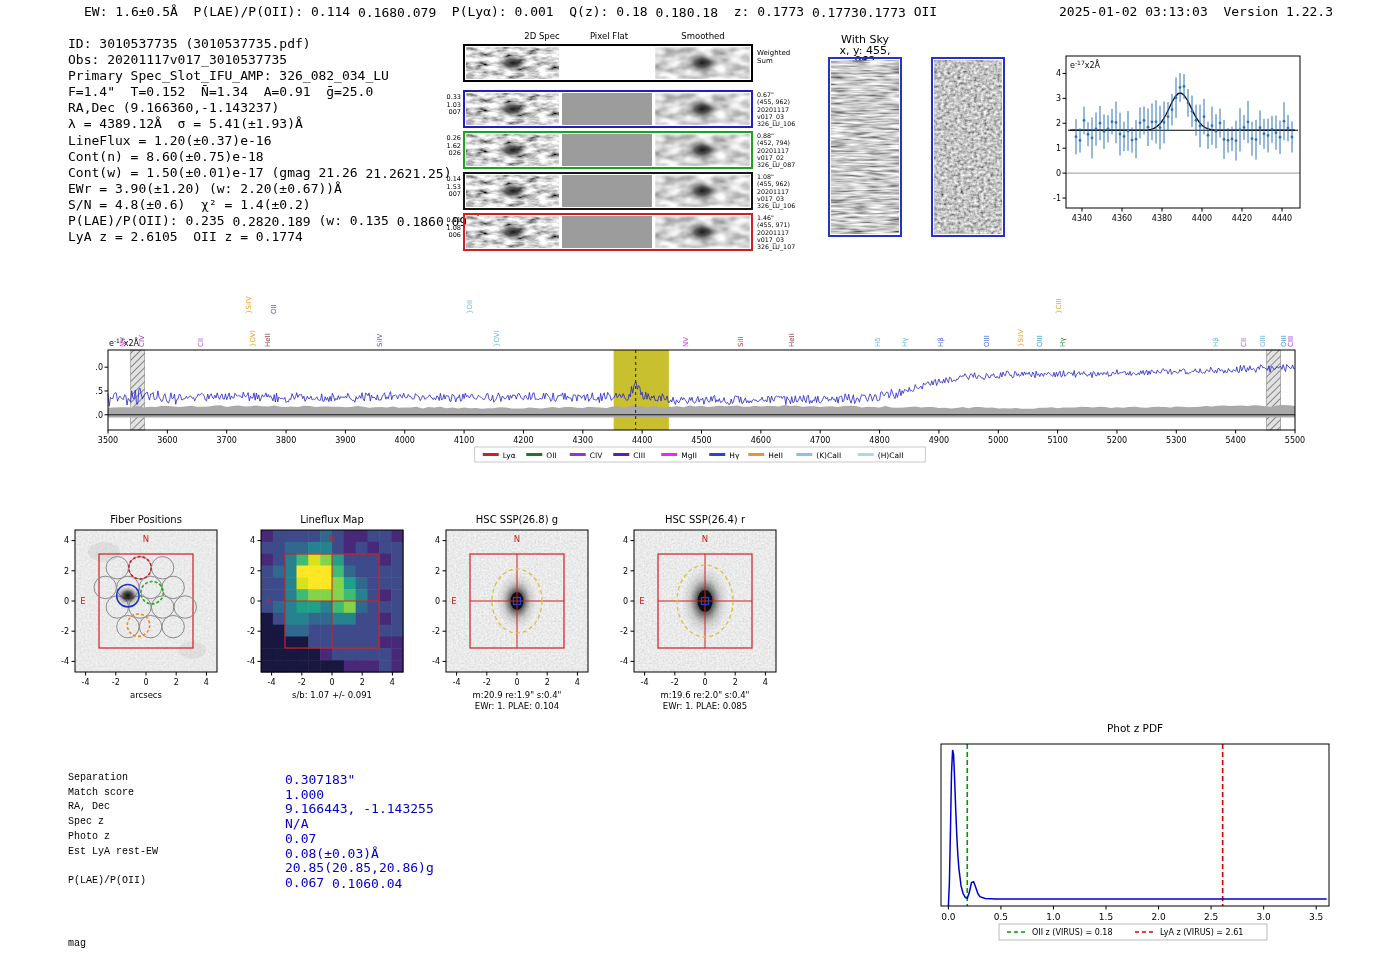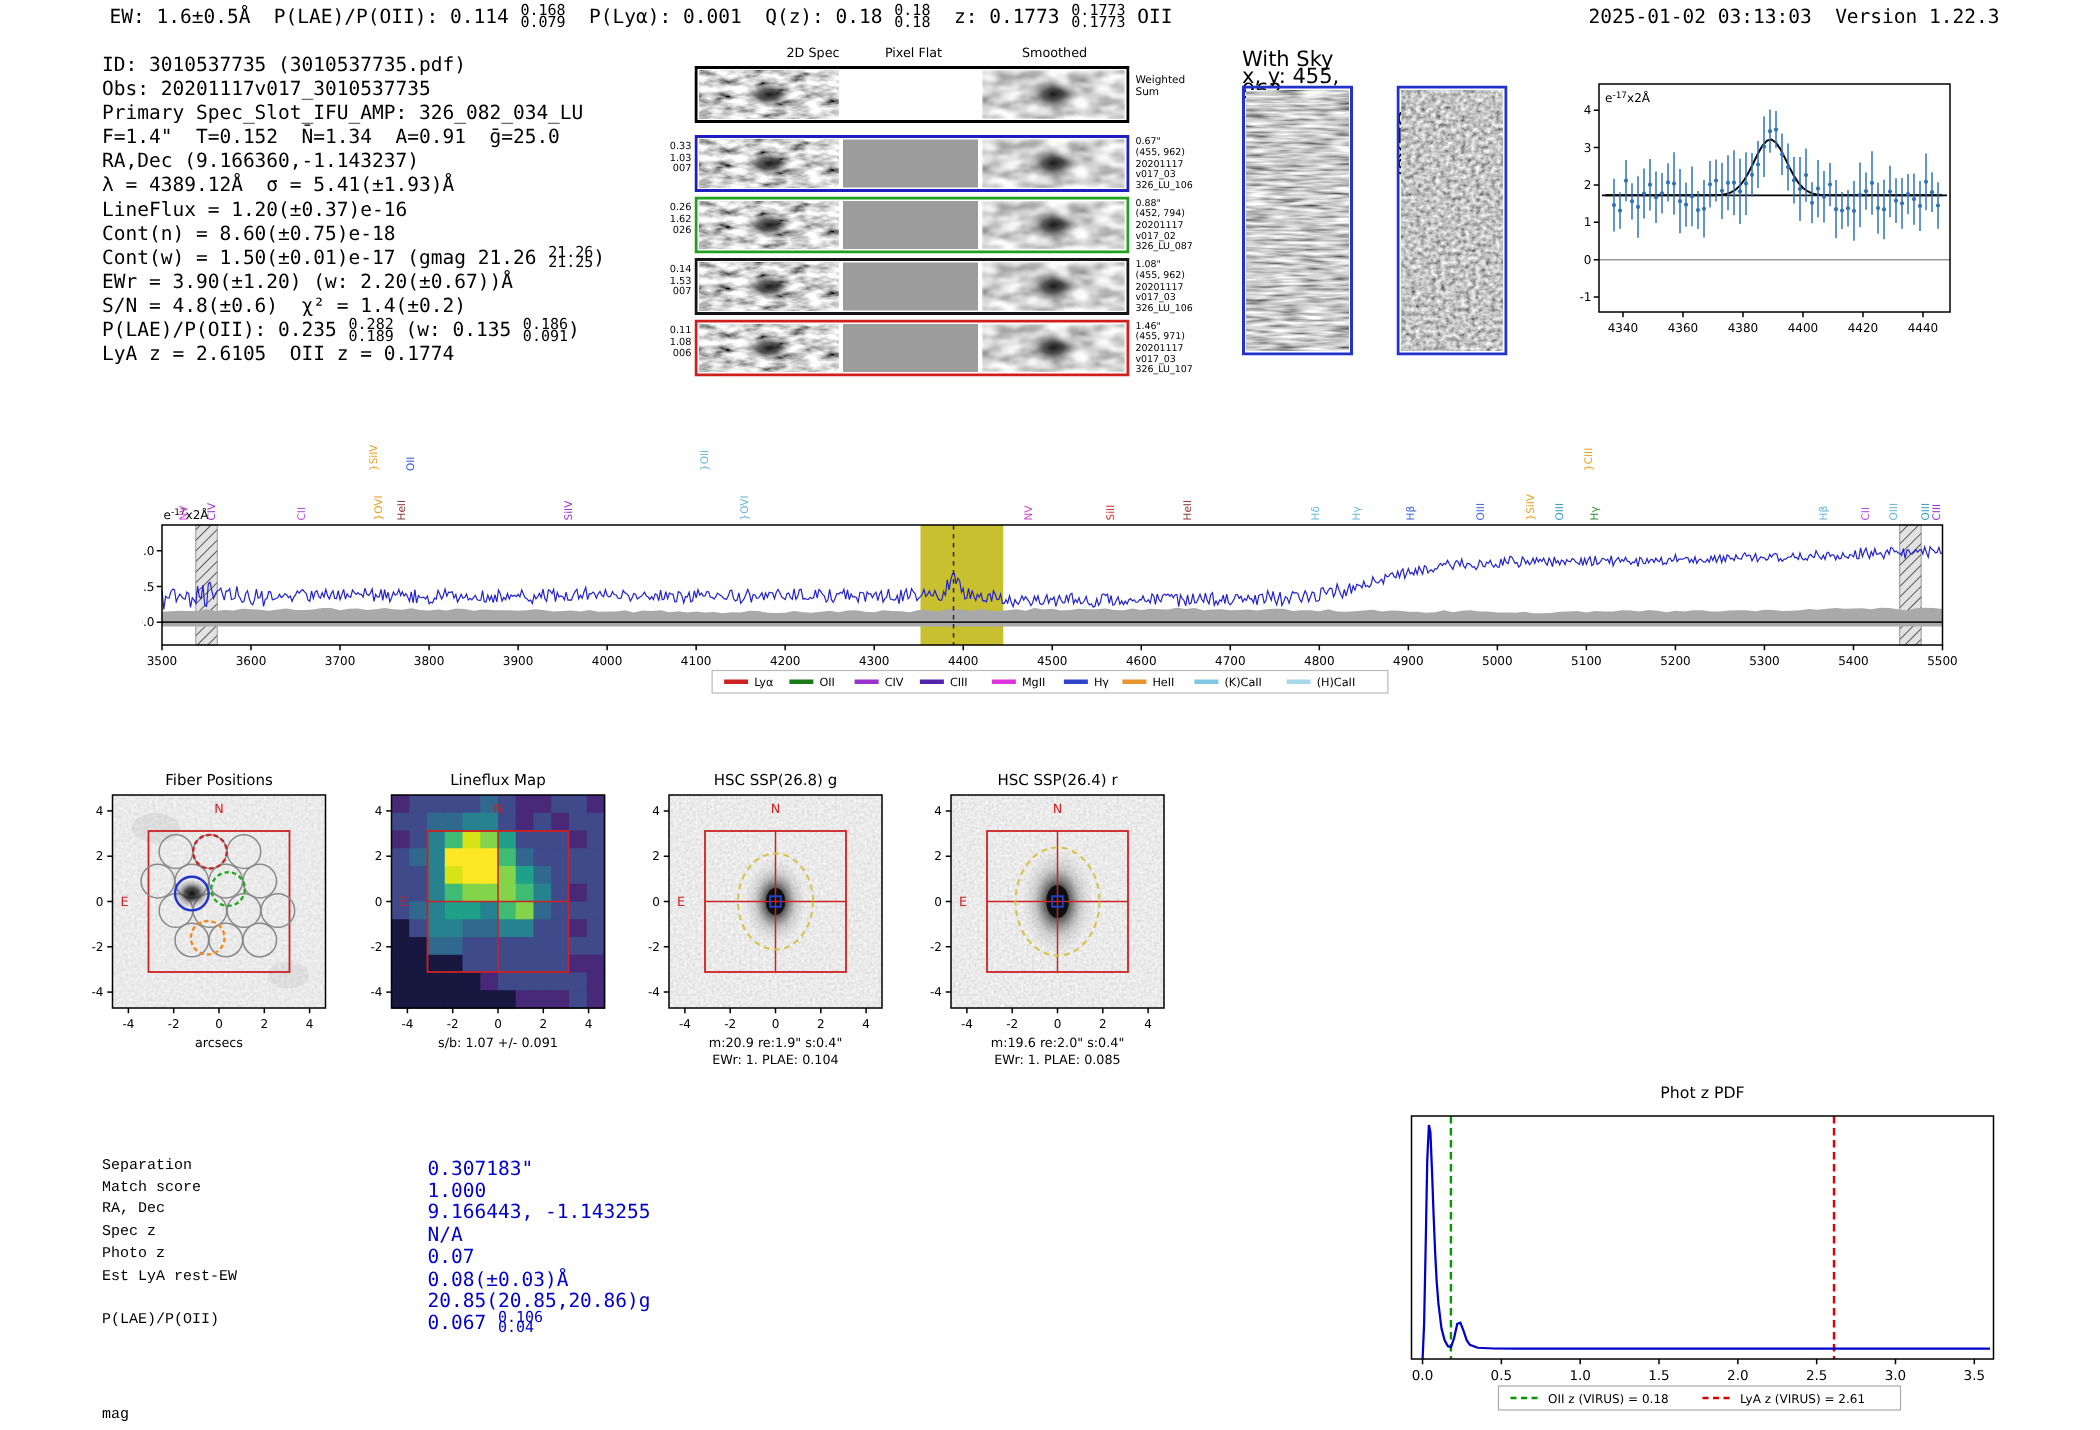--- a/index.html
+++ b/index.html
@@ -2,24 +2,24 @@
 <html><head>
 <meta charset="utf-8">
 <style>
 html,body{margin:0;padding:0;background:#fff;}
 .page{position:relative;width:1400px;height:953px;background:#fff;overflow:hidden;font-family:"DejaVu Sans",sans-serif;}
 .abs{position:absolute;}
 .mono{font-family:"DejaVu Sans Mono",monospace;}
 .hdr{font-size:13px;white-space:pre;color:#000;}
 #info-block{left:68px;top:36px;}
 #info-block div{font-size:13px;line-height:16.1px;white-space:pre;color:#000;font-family:"DejaVu Sans Mono",monospace;}
-.stack{display:inline-flex;flex-direction:column;font-size:10px;line-height:7.5px;vertical-align:middle;}
+.stack{display:inline-flex;flex-direction:row;font-size:13px;line-height:7.5px;vertical-align:middle;}
 .stack span{display:block;}
 .colhdr{font-size:8.5px;color:#000;transform:translateX(-50%);white-space:nowrap;}
-.skytitle{font-size:14px;color:#000;line-height:10.5px;}
+.skytitle{font-size:11px;text-align:center;color:#000;line-height:10.5px;}
 .rownums{left:440px;width:21px;font-size:6.5px;line-height:7.6px;text-align:right;color:#000;}
 .rowann{left:757px;width:72px;font-size:6.3px;line-height:7.3px;color:#000;}
 #weighted-label{left:757px;top:49px;font-size:7px;line-height:8.2px;color:#000;}
 .mtlabel{font-size:10px;font-family:Liberation Mono, monospace;color:#000;white-space:pre;}
 .mtvalue{font-size:13px;font-family:"DejaVu Sans Mono",monospace;color:#0000cc;white-space:pre;}
 svg text{font-family:"DejaVu Sans",sans-serif;}
 </style>
 </head>
 <body>
 
@@ -93,21 +93,21 @@
       <stop offset="100%" stop-color="#888" stop-opacity="0"></stop>
     </radialGradient>
     <pattern id="hatchP" width="5" height="5" patternUnits="userSpaceOnUse" patternTransform="rotate(45)">
       <rect width="5" height="5" fill="#e2e2e2"></rect>
       <line x1="0" y1="0" x2="0" y2="5" stroke="#555" stroke-width="1.3"></line>
     </pattern>
   </defs>
 </svg>
 
 <div class="page">
-  <div class="abs mono hdr" id="summary-line" style="left:73px;top:4px">EW: 1.6±0.5Å  P(LAE)/P(OII): 0.114 <span class="stack"><span>0.168</span><span>0.079</span></span>  P(Lyα): 0.001  Q(z): 0.18 <span class="stack"><span>0.18</span><span>0.18</span></span>  z: 0.1773 <span class="stack"><span>0.1773</span><span>0.1773</span></span> OII</div>
+  <div class="abs mono hdr" id="summary-line" style="left:84px;top:4px">EW: 1.6±0.5Å  P(LAE)/P(OII): 0.114 <span class="stack"><span>0.168</span><span>0.079</span></span>  P(Lyα): 0.001  Q(z): 0.18 <span class="stack"><span>0.18</span><span>0.18</span></span>  z: 0.1773 <span class="stack"><span>0.1773</span><span>0.1773</span></span> OII</div>
   <div class="abs mono hdr" style="right:67px;top:4px"><span>2025-01-02 03:13:03</span><span>  </span><span>Version 1.22.3</span></div>
 
   <div class="abs" id="info-block">
       <div>ID: 3010537735 (3010537735.pdf)</div>
       <div>Obs: 20201117v017_3010537735</div>
       <div>Primary Spec_Slot_IFU_AMP: 326_082_034_LU</div>
       <div>F=1.4"  T=0.152  N̄=1.34  A=0.91  ḡ=25.0</div>
       <div>RA,Dec (9.166360,-1.143237)</div>
       <div>λ = 4389.12Å  σ = 5.41(±1.93)Å</div>
       <div>LineFlux = 1.20(±0.37)e-16</div>

